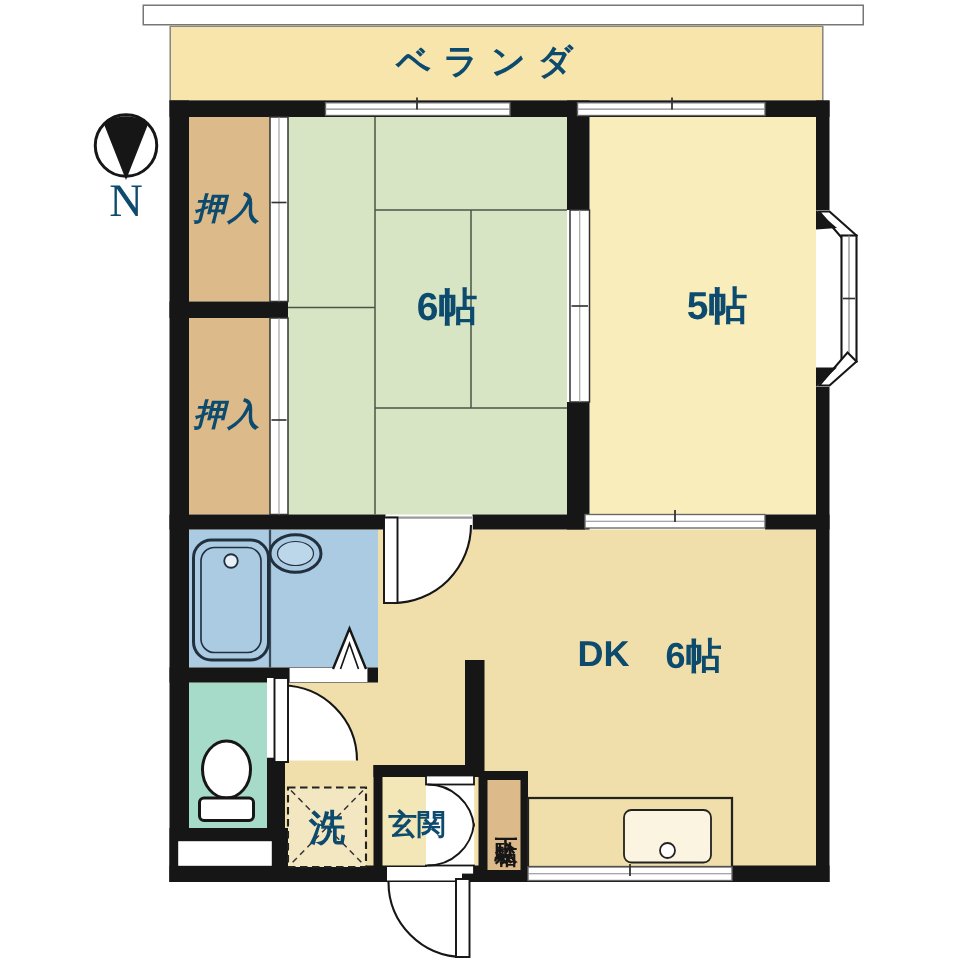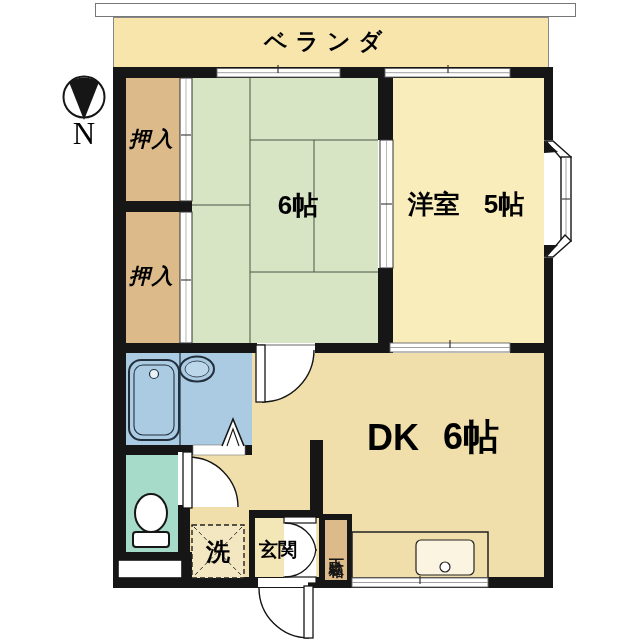--- a/index.html
+++ b/index.html
@@ -2,21 +2,21 @@
 <html><head>
 <meta charset="utf-8">
 <style>
   html,body{margin:0;padding:0;background:#fff;}
   .plan{position:relative;width:640px;height:640px;background:#fff;overflow:hidden;
         font-family:"Liberation Sans","DejaVu Sans",sans-serif;color:#161616;}
   .abs{position:absolute;}
   .room{position:absolute;}
   .wall{position:absolute;background:#161616;}
   .label{position:absolute;transform:translate(-50%,-50%);white-space:nowrap;
-         font-weight:bold;color:#000000;display:flex;align-items:center;z-index:6;}
+         font-weight:bold;color:#0c4a6e;display:flex;align-items:center;z-index:6;}
   .svg-overlay{position:absolute;left:0;top:0;z-index:5;pointer-events:none;}
   
   .veranda{left:113px;top:17px;width:436px;height:51px;background:#f7e5ac;border:1px solid #888;box-sizing:border-box;}
   .eave{left:95px;top:3px;width:481px;height:14px;background:#fff;border:1.5px solid #777;box-sizing:border-box;}
   .closet1{left:126px;top:78px;width:54px;height:123px;background:#dcba8a;}
   .closet2{left:126px;top:212px;width:54px;height:131px;background:#dcba8a;}
   .washitsu{left:192px;top:78px;width:186px;height:265px;background:#d7e5c5;}
   .yoshitsu{left:393px;top:78px;width:151px;height:265px;background:#f9edbb;}
   .dk{left:126px;top:353px;width:418px;height:225px;background:#f1dfab;}
   .bath{left:126px;top:353px;width:126px;height:92px;background:#abcbe3;}
@@ -42,21 +42,21 @@
   .w-genkan-left{left:249px;top:510px;width:6px;height:78px;}
   .getabako-frame{left:319px;top:514px;width:33px;height:71px;background:#161616;z-index:4;}
   .getabako-inner{left:325px;top:520px;width:22px;height:60px;background:#dcba8a;z-index:5;
                   display:flex;align-items:center;justify-content:center;}
   .getabako-text{writing-mode:vertical-rl;text-orientation:upright;font-weight:bold;
                  font-size:15px;letter-spacing:2px;color:#161616;}
   
   .f-balcony{font-size:23px;letter-spacing:8px;font-weight:bold;}
   .f-closet{font-size:21px;letter-spacing:2px;font-style:italic;}
   .f-room{font-size:26px;}
-  .f-dk{font-size:36px;}
+  .f-dk{font-size:24px;}
   .f-genkan{font-size:19px;text-align:center;}
   .f-laundry{font-size:24px;}
   .gap1{display:inline-block;width:24px;}
   .compass-n{font-family:"Liberation Serif","DejaVu Serif",serif;font-weight:normal;font-size:31px;}
 </style>
 </head>
 <body>
 
 <div class="plan">
 
@@ -229,21 +229,20 @@
 
   <div class="label f-closet" style="left:152px;top:139px;">押入</div>
   <div class="label f-closet" style="left:152px;top:276px;">押入</div>
 
   <div class="label f-room" style="left:286px;top:205px;">
     <span class="gap1"></span>
     <span>6帖</span>
   </div>
 
   <div class="label f-room" style="left:466px;top:204px;">
-    <span>洋室</span>
     <span class="gap1"></span>
     <span>5帖</span>
   </div>
 
   <div class="label f-dk" style="left:433px;top:437px;">
     <span>DK</span>
     <span class="gap1"></span>
     <span>6帖</span>
   </div>
 

